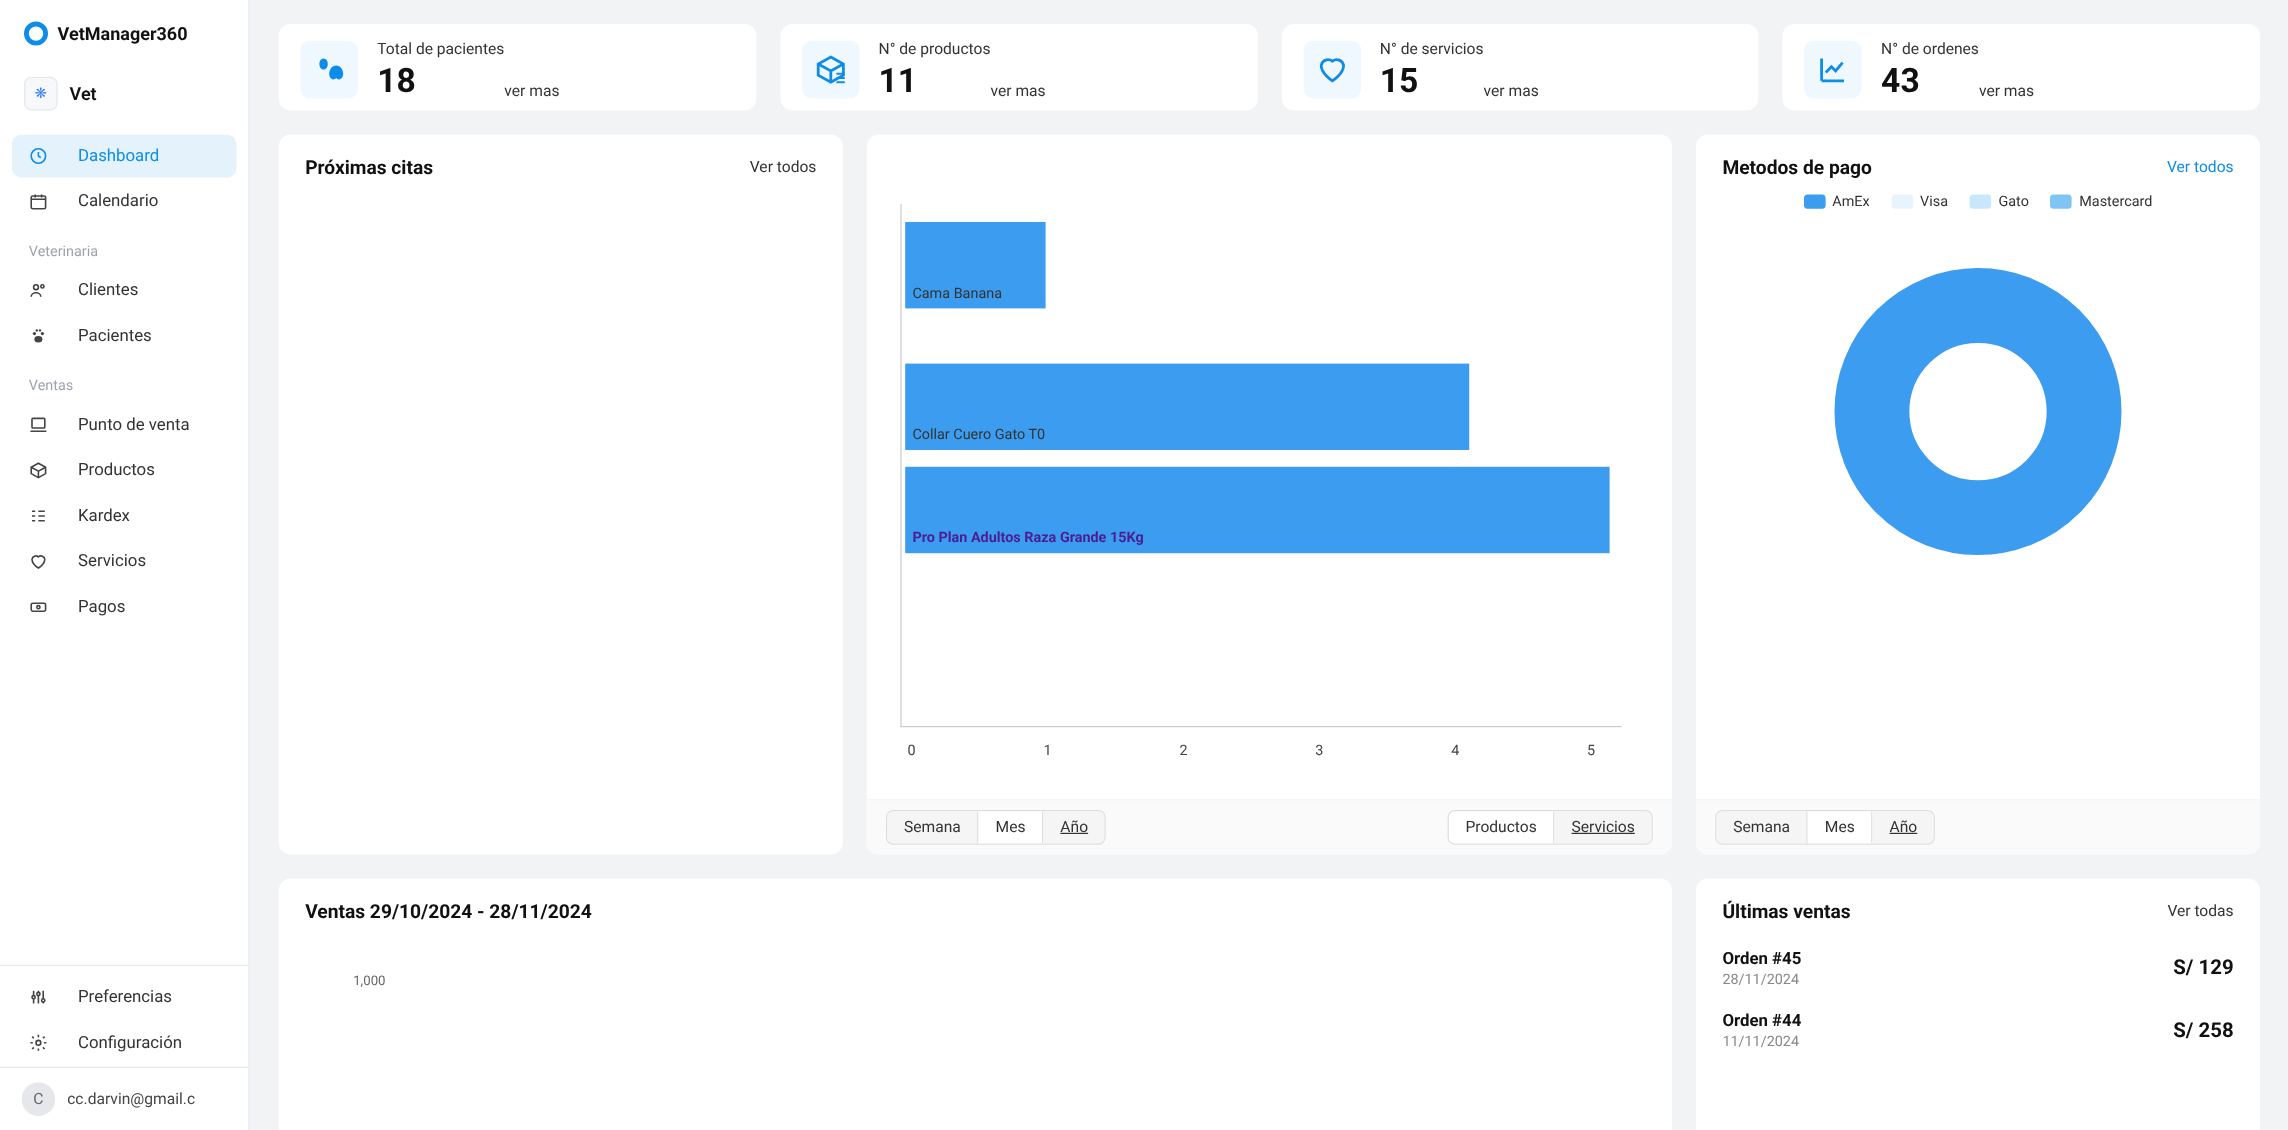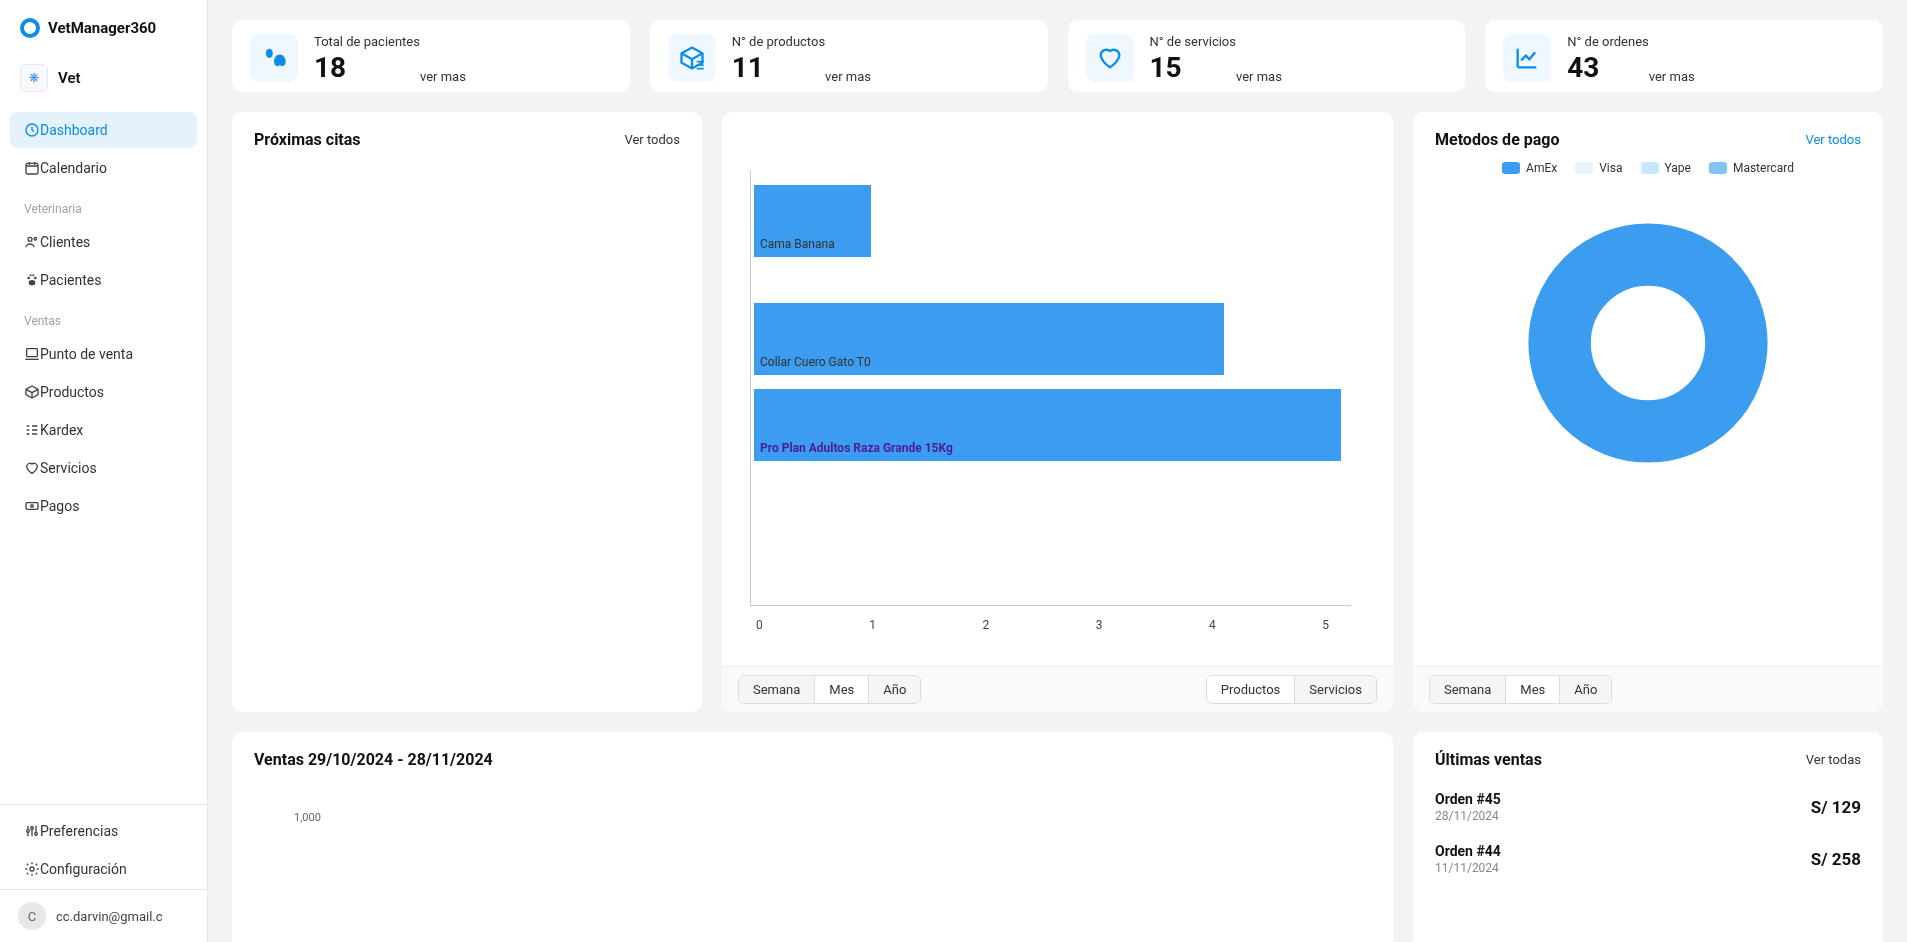--- a/index.html
+++ b/index.html
@@ -5,21 +5,21 @@
     * { margin: 0; padding: 0; box-sizing: border-box; font-family: -apple-system, BlinkMacSystemFont, "Segoe UI", Roboto, sans-serif; }
     body { background: #f1f3f5; display: flex; height: 942px; width: 1907px; overflow: hidden; }
     .sidebar { width: 208px; background: #fff; display: flex; flex-direction: column; border-right: 1px solid #e5e7eb; }
     .logo-row { display: flex; align-items: center; gap: 8px; padding: 18px 20px 16px; }
     .logo-circle { width: 20px; height: 20px; border: 4px solid #0d8ce8; border-radius: 50%; }
     .logo-text { font-weight: 700; font-size: 15px; color: #111; }
     .org-row { display: flex; align-items: center; gap: 10px; padding: 10px 20px 20px; }
     .org-badge { width: 28px; height: 28px; background: #f7f8fa; border: 1px solid #e5e7eb; border-radius: 6px; display: flex; align-items: center; justify-content: center; font-size: 12px; color: #3b82f6; }
     .org-name { font-weight: 600; font-size: 15px; color: #111; }
     .nav { padding: 0 10px; flex: 1; overflow-y: auto; }
-    .nav-item { display: flex; align-items: center; gap: 0; padding: 10px 14px; border-radius: 8px; font-size: 14px; color: #333; cursor: pointer; margin-bottom: 2px; }
+    .nav-item { display: flex; align-items: center; gap: 25px; padding: 10px 14px; border-radius: 8px; font-size: 14px; color: #333; cursor: pointer; margin-bottom: 2px; }
     .nav-item.active { background: #e3f2fb; color: #0d8ce8; }
     .nav-item.active .nav-icon { color: #0d8ce8; }
     .nav-icon { width: 16px; height: 16px; color: #444; flex-shrink: 0; display: flex; align-items: center; justify-content: center; }
     .nav-section { font-size: 12px; color: #9ca3af; padding: 14px 14px 8px; }
     .sidebar-bottom { border-top: 1px solid #e5e7eb; }
     .user-row { display: flex; align-items: center; gap: 10px; padding: 12px 18px; }
     .user-avatar { width: 28px; height: 28px; background: #e5e7eb; color: #666; border-radius: 50%; display: flex; align-items: center; justify-content: center; font-size: 13px; }
     .user-email { font-size: 13px; color: #444; white-space: nowrap; overflow: hidden; text-overflow: ellipsis; }
 
     .main { flex: 1; padding: 20px 24px; overflow-y: auto; }
@@ -45,21 +45,21 @@
 
     .bar-chart-area { flex: 1; position: relative; padding: 30px 10px 0 30px; }
     .bar-track { position: absolute; left: 10px; right: 30px; top: 40px; bottom: 60px; }
     .bar { position: absolute; background: #3b9cf0; height: 72px; display: flex; align-items: flex-end; padding: 6px 8px; color: #fff; font-size: 12px; }
     .x-axis { display: flex; justify-content: space-between; margin: 10px 22px 0 6px; font-size: 12px; color: #444; }
     .axis-stub { position: absolute; left: 6px; top: 40px; bottom: 60px; border-left: 1px solid #ccc; border-bottom: 1px solid #ccc; right: 20px; }
 
     .card-footer { display: flex; justify-content: space-between; align-items: center; border-top: 1px solid #eee; margin: 0 -22px -18px; padding: 8px 16px; background: #fafafa; border-radius: 0 0 10px 10px; }
     .seg { display: flex; border: 1px solid #ddd; border-radius: 6px; overflow: hidden; }
     .seg-btn { padding: 6px 14px; font-size: 13px; color: #333; background: #f5f5f5; border-right: 1px solid #ddd; cursor: pointer; }
-    .seg-btn:last-child { border-right: none; }
+    .seg-btn:last-child { border-right: none; text-decoration: underline; }
     .seg-btn.active { background: #fff; }
 
     .donut-wrap { display: flex; flex-direction: column; align-items: center; flex: 1; }
     .legend { display: flex; gap: 18px; flex-wrap: wrap; justify-content: center; margin-bottom: 18px; font-size: 12px; color: #333; }
     .legend-item { display: flex; align-items: center; gap: 6px; }
     .swatch { width: 18px; height: 12px; border-radius: 3px; }
     .donut { width: 260px; height: 260px; margin-top: 20px; }
 
     .row3 { display: flex; gap: 20px; }
     .sales-card { flex: 1; height: 300px; }
@@ -316,21 +316,21 @@
             <div class="legend-item">
               <div class="swatch" style="background: rgb(59, 156, 240);"></div>
               <span>AmEx</span>
             </div>
             <div class="legend-item">
               <div class="swatch" style="background: rgb(232, 244, 253);"></div>
               <span>Visa</span>
             </div>
             <div class="legend-item">
               <div class="swatch" style="background: rgb(201, 231, 251);"></div>
-              <span>Yape</span>
+              <span>Gato</span>
             </div>
             <div class="legend-item">
               <div class="swatch" style="background: rgb(127, 196, 245);"></div>
               <span>Mastercard</span>
             </div>
           </div>
         <svg class="donut" viewBox="0 0 100 100">
           <circle cx="50" cy="50" r="34" fill="none" stroke="#3b9cf0" stroke-width="24"></circle>
         </svg>
       </div>

